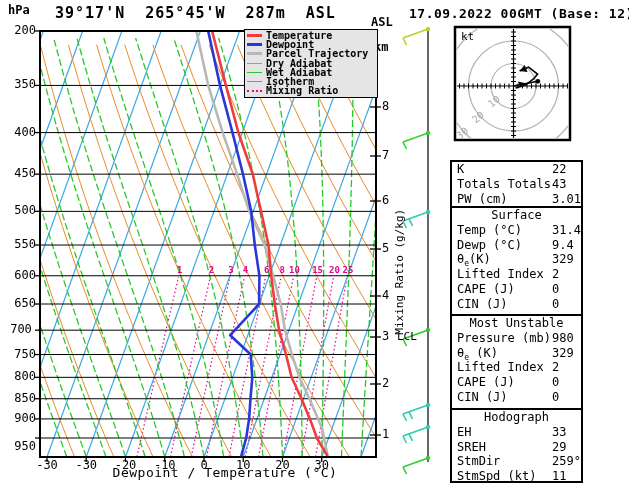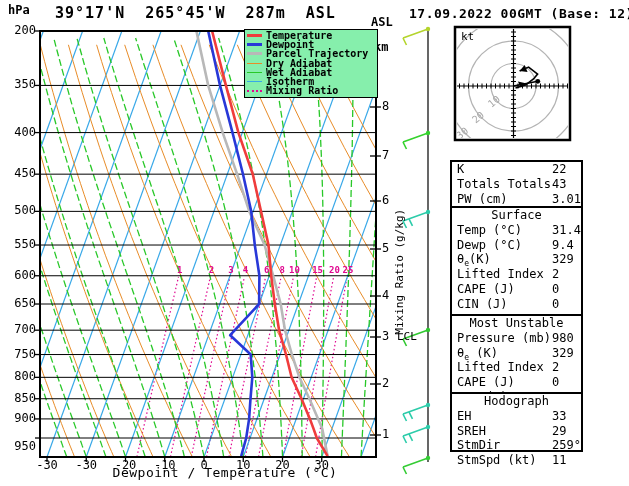--- a/index.html
+++ b/index.html
@@ -8,21 +8,21 @@
   #plot-svg{position:absolute;left:0;top:0;z-index:0;}
   .lbl{position:absolute;white-space:pre;z-index:2;line-height:1.05;}
   .bold{font-weight:bold;}
   .ttl{font-size:15px;font-weight:bold;letter-spacing:1px;}
   .hdr2{font-size:13px;font-weight:bold;letter-spacing:0.5px;}
   .axis-num{font-size:12px;text-align:right;width:30px;}
   .tnum{font-size:12px;text-align:center;width:36px;}
   .kmnum{font-size:12px;}
   .mixnum{font-size:9px;font-weight:bold;color:#e00890;text-align:center;width:18px;z-index:1;}
   .vert{transform:rotate(-90deg);transform-origin:center center;font-size:11px;}
-  #legend{position:absolute;left:244px;top:29px;width:132px;height:66px;background:#86efac;
+  #legend{position:absolute;left:244px;top:29px;width:132px;height:66px;background:#e5e5e5;
           border:1px solid #000;z-index:3;padding-top:1px;}
   .leg-row{display:flex;align-items:center;height:9.2px;}
   .leg-swatch{width:15px;margin:0 4px 0 2px;flex:none;}
   .leg-text{font-size:10px;font-weight:bold;white-space:pre;}
   .statbox{position:absolute;left:450px;width:133px;border:2px solid #000;background:#fff;
            z-index:2;box-sizing:border-box;}
   .stat-head{font-size:12px;text-align:center;height:14.8px;line-height:14.8px;}
   .stat-row{position:relative;font-size:12px;height:14.8px;line-height:14.8px;padding-left:5px;}
   .stat-val{position:absolute;left:100px;top:0;}
   sub{font-size:8px;}
@@ -301,21 +301,21 @@
 
   <div id="pressure-labels">
       <div class="lbl axis-num" style="left:6px;top:24px;">200</div>
       <div class="lbl axis-num" style="left:6px;top:78.43060504700493px;">350</div>
       <div class="lbl axis-num" style="left:6px;top:125.5805397827238px;">400</div>
       <div class="lbl axis-num" style="left:6px;top:167.16972967299284px;">450</div>
       <div class="lbl axis-num" style="left:6px;top:204.37252775177134px;">500</div>
       <div class="lbl axis-num" style="left:6px;top:238.02655224067843px;">550</div>
       <div class="lbl axis-num" style="left:6px;top:268.7502694557167px;">600</div>
       <div class="lbl axis-num" style="left:6px;top:297.0133495352424px;">650</div>
-      <div class="lbl axis-num" style="left:6px;top:323.1808745027216px;">700</div>
+      <div class="lbl axis-num" style="left:6px;top:323.1808745027216px;text-align:center;">700</div>
       <div class="lbl axis-num" style="left:6px;top:347.5422574247642px;">750</div>
       <div class="lbl axis-num" style="left:6px;top:370.33080923844057px;">800</div>
       <div class="lbl axis-num" style="left:6px;top:391.73736320182377px;">850</div>
       <div class="lbl axis-num" style="left:6px;top:411.9199991287095px;">900</div>
       <div class="lbl axis-num" style="left:6px;top:431.01113495924386px;margin-top:9px;">950</div>
     </div>
   <div id="temp-labels">
       <div class="lbl tnum" style="left:29px;top:459px;">-30</div>
       <div class="lbl tnum" style="left:68.25px;top:459px;">-30</div>
       <div class="lbl tnum" style="left:107.5px;top:459px;">-20</div>
@@ -369,21 +369,21 @@
         <div class="stat-row"><span>CIN (J)</span><span class="stat-val">0</span></div>
       </div>
       <div class="statbox" style="top: 314px; height: 97px;">
         <div class="stat-head">Most Unstable</div>
         <div class="stat-row"><span>Pressure (mb)</span><span class="stat-val">980</span></div>
         <div class="stat-row"><span>θ<sub>e</sub> (K)</span><span class="stat-val">329</span></div>
         <div class="stat-row"><span>Lifted Index</span><span class="stat-val">2</span></div>
         <div class="stat-row"><span>CAPE (J)</span><span class="stat-val">0</span></div>
         <div class="stat-row"><span>CIN (J)</span><span class="stat-val">0</span></div>
       </div>
-      <div class="statbox" style="top: 392px; height: 60px;">
+      <div class="statbox" style="top: 408px; height: 75px;">
         <div class="stat-head">Hodograph</div>
         <div class="stat-row"><span>EH</span><span class="stat-val">33</span></div>
         <div class="stat-row"><span>SREH</span><span class="stat-val">29</span></div>
         <div class="stat-row"><span>StmDir</span><span class="stat-val">259°</span></div>
         <div class="stat-row"><span>StmSpd (kt)</span><span class="stat-val">11</span></div>
       </div>
     </div>
 
 </div>
 

